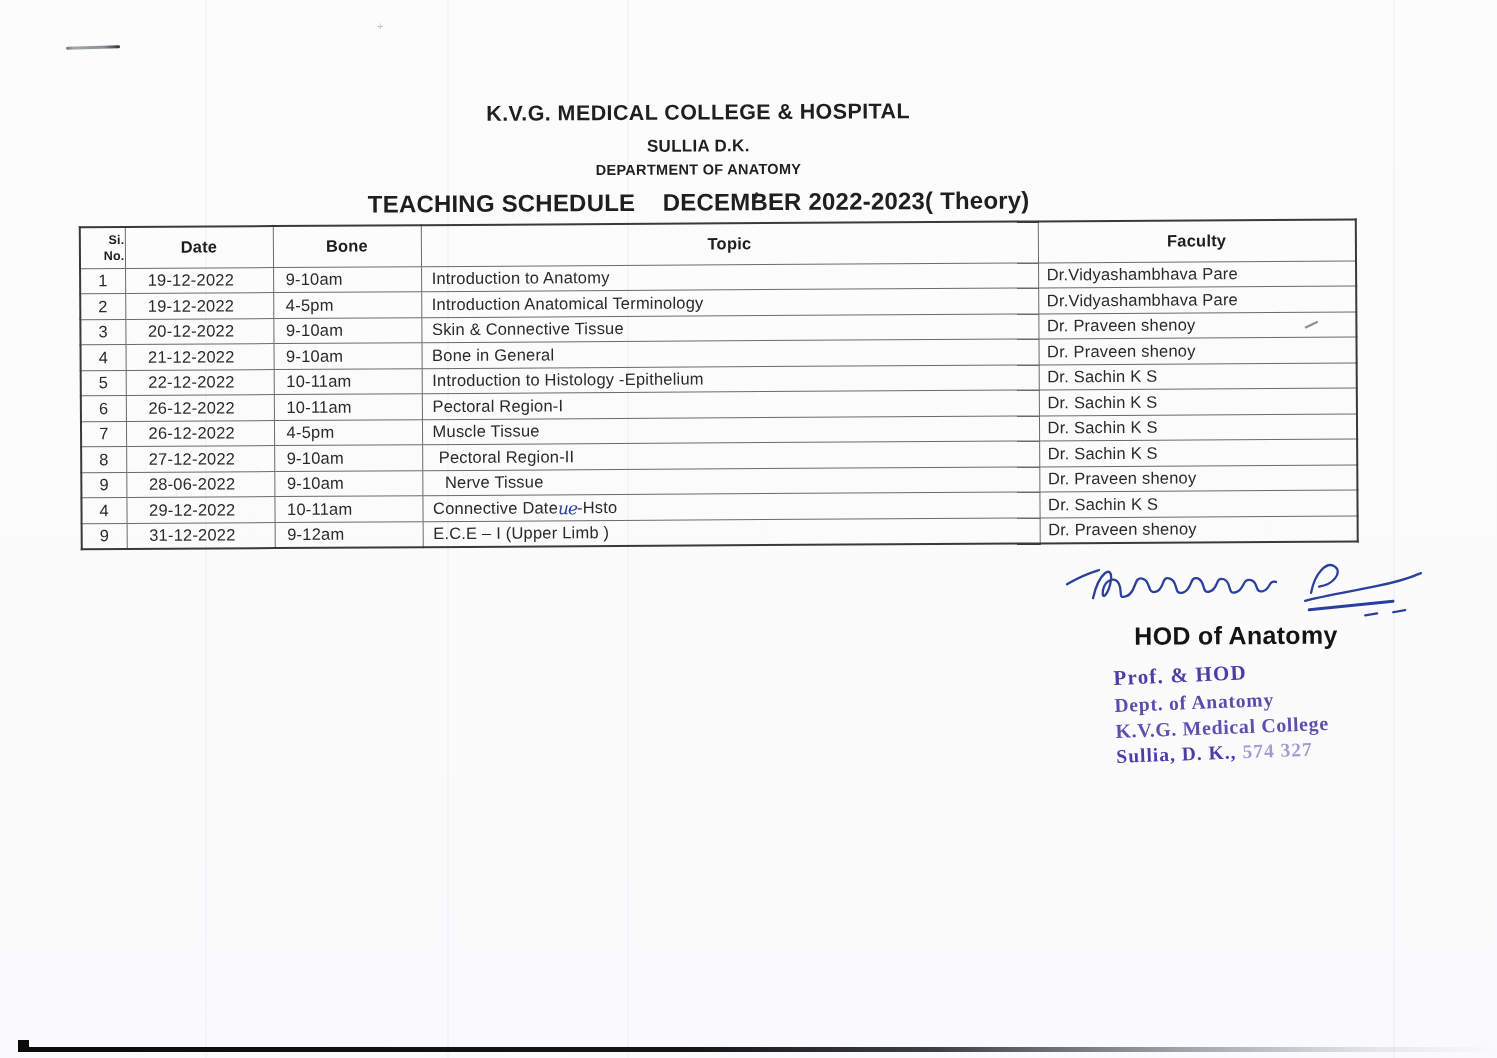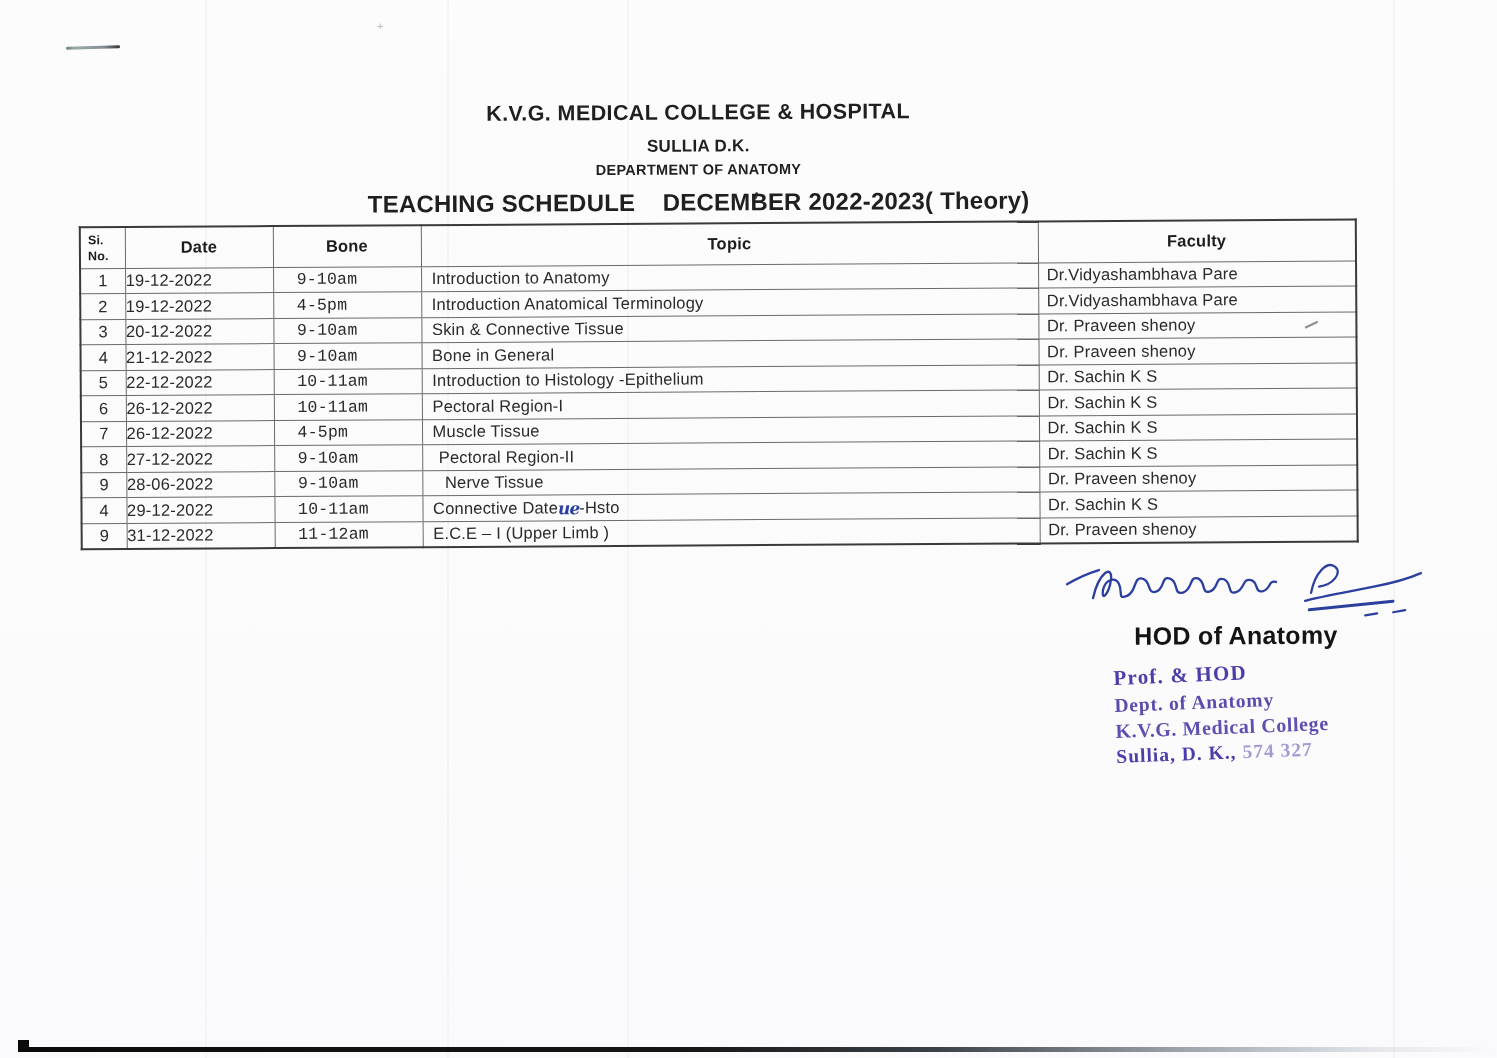--- a/index.html
+++ b/index.html
@@ -29,30 +29,30 @@
   table.schedule {
     position:absolute; left:80px; top:222px; width:1276px;
     border-collapse:collapse; table-layout:fixed;
     font-size:16.5px; color:#2a2a2a; letter-spacing:0.2px;
     border:2px solid #3a3a3a;
   }
   table.schedule th, table.schedule td { border:1px solid #6b6b6b; overflow:hidden; white-space:nowrap; }
   table.schedule thead tr { height:41px; }
   table.schedule tbody tr { height:25.5px; }
   th { font-weight:700; color:#1d1d1d; font-size:16.5px; }
-  th.h-si { font-size:12.5px; text-align:left; padding-left:7px; line-height:1.3; font-weight:700; }
+  th.h-si { font-size:12.5px; text-align:right; padding-left:7px; line-height:1.3; font-weight:700; }
   td.c-si { text-align:center; }
-  td.c-date { }
-  td.c-time { padding-left:23px;font-family:Liberation Mono, monospace; }
+  td.c-date { padding-left:22px; }
+  td.c-time { padding-left:12px; }
   td.c-topic { padding-left:10px; }
   td.c-topic.indent1 { padding-left:16px; }
   td.c-topic.indent2 { padding-left:22px; }
   td.c-faculty { padding-left:8px; }
   .ink-correction {
-    font-family:"DejaVu Serif", serif; font-style:italic; font-weight:700;
+    font-family:"DejaVu Serif", serif; font-style:italic; font-weight:400;
     color:#2b3f9f; font-size:17px; letter-spacing:-1px; position:relative; top:1px;
   }
 
   
   .signature-svg { position:absolute; left:1062px; top:556px; width:368px; height:72px; }
   .hod-line { position:absolute; left:1133px; top:624px; font-size:25px; font-weight:700; color:#141414; letter-spacing:0.3px; }
   .stamp { position:absolute; left:1113px; top:662px; width:320px; transform:rotate(-1.8deg);
            font-family:"Liberation Serif", serif; font-weight:700; color:#4c3ea8; }
   .stamp-l1 { font-size:21px; letter-spacing:1.2px; transform:rotate(-0.4deg); }
   .stamp-l2 { font-size:19.5px; letter-spacing:0.8px; margin-top:5px; opacity:0.92; }
@@ -184,21 +184,21 @@
         <tr>
           <td class="c-si">4</td>
           <td class="c-date">29-12-2022</td>
           <td class="c-time">10-11am</td>
           <td class="c-topic"><span>Connective Date</span><span class="ink-correction">ue</span><span>-Hsto</span></td>
           <td class="c-faculty">Dr. Sachin K S</td>
         </tr>
         <tr>
           <td class="c-si">9</td>
           <td class="c-date">31-12-2022</td>
-          <td class="c-time">11-12am</td>
+          <td class="c-time">9-12am</td>
           <td class="c-topic">E.C.E – I  (Upper Limb )</td>
           <td class="c-faculty">Dr. Praveen shenoy</td>
         </tr>
       </tbody>
     </table>
 
     <svg class="signature-svg" viewBox="0 0 368 72" fill="none">
       <g stroke="#2b3f9f" stroke-width="2.3" stroke-linecap="round" fill="none">
         <path d="M4,30 C14,24 26,19 36,16"></path>
         <path d="M30,44 C36,18 50,10 48,26 C46,40 38,48 40,36 C42,26 52,22 56,30 C60,38 54,46 64,42 C74,38 70,22 80,25 C88,27 84,41 93,38 C102,35 98,22 107,25 C116,28 110,42 120,39 C130,36 126,22 135,25 C143,28 138,41 147,38 C156,35 152,23 161,26 C169,29 164,42 173,39 C182,36 179,25 188,27 C196,29 191,40 200,38 C208,36 205,27 213,29"></path>

